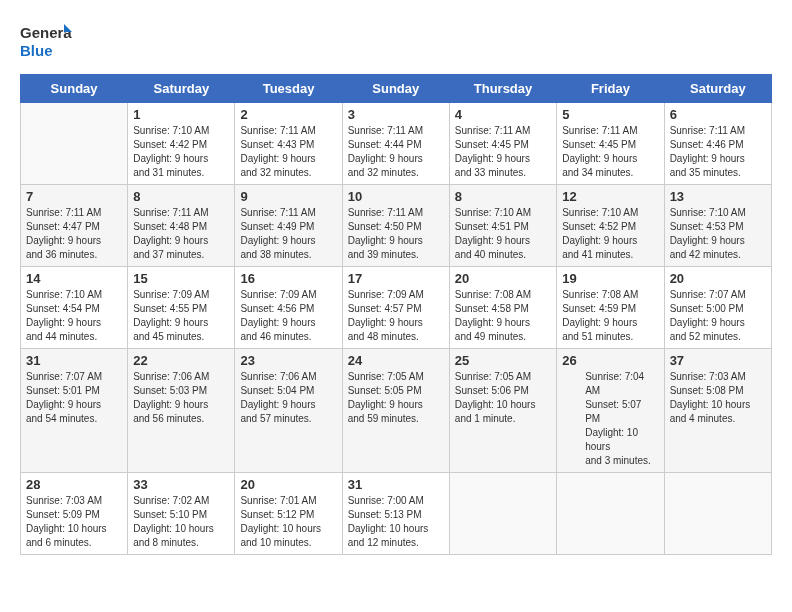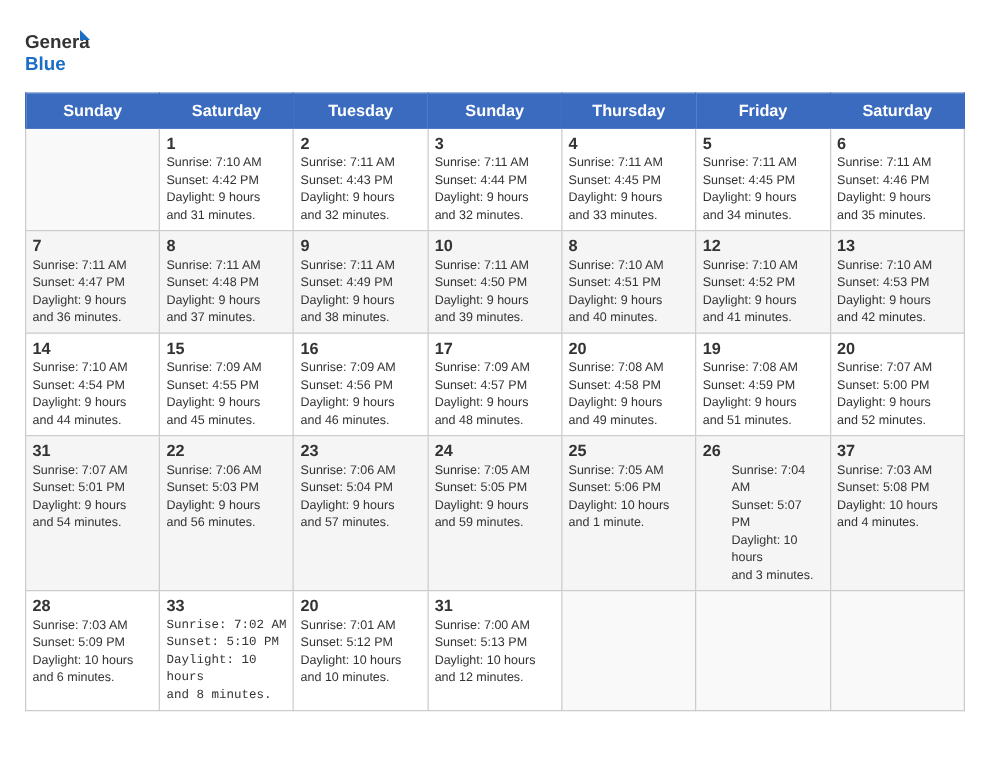--- a/index.html
+++ b/index.html
@@ -308,21 +308,21 @@
         <tr>
           <td>
             <span class="day-number">28</span>
             <div class="day-info" style="white-space: pre-line;">Sunrise: 7:03 AM
 Sunset: 5:09 PM
 Daylight: 10 hours
 and 6 minutes.</div>
           </td>
           <td>
             <span class="day-number">33</span>
-            <div class="day-info" style="white-space: pre-line; font-family: Liberation Mono, monospace;">Sunrise: 7:02 AM
+            <div class="day-info" style="white-space: pre-line;">Sunrise: 7:02 AM
 Sunset: 5:10 PM
 Daylight: 10 hours
 and 8 minutes.</div>
           </td>
           <td>
             <span class="day-number">20</span>
             <div class="day-info" style="white-space: pre-line;">Sunrise: 7:01 AM
 Sunset: 5:12 PM
 Daylight: 10 hours
 and 10 minutes.</div>

